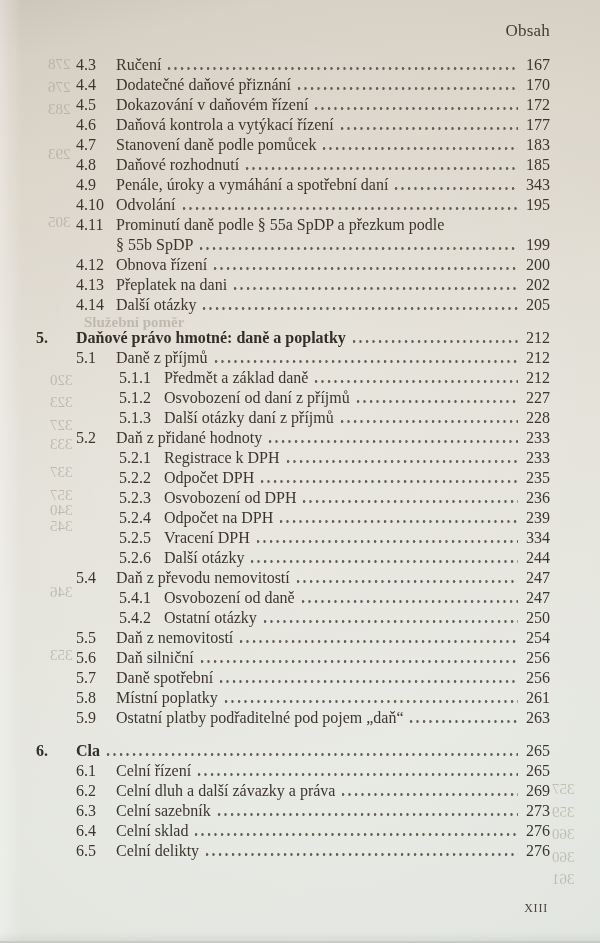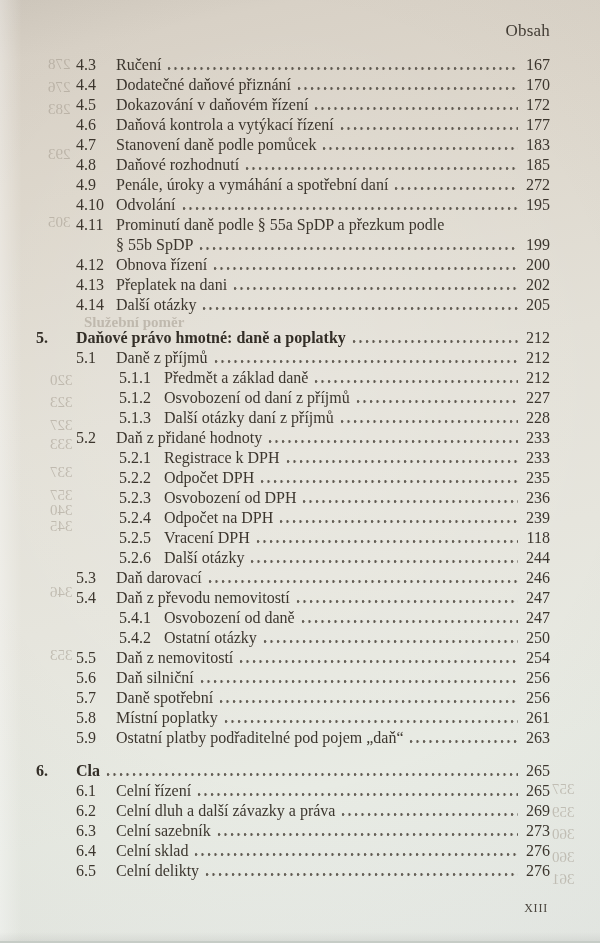--- a/index.html
+++ b/index.html
@@ -134,21 +134,21 @@
       <div class="row row--l1">
     <span class="num">4.8</span>
     <span class="title">Daňové rozhodnutí</span>
     <span class="leader"></span>
     <span class="pagenum">185</span>
   </div>
       <div class="row row--l1">
     <span class="num">4.9</span>
     <span class="title">Penále, úroky a vymáhání a spotřební daní</span>
     <span class="leader"></span>
-    <span class="pagenum">272</span>
+    <span class="pagenum">343</span>
   </div>
       <div class="row row--l1">
     <span class="num">4.10</span>
     <span class="title">Odvolání</span>
     <span class="leader"></span>
     <span class="pagenum">195</span>
   </div>
       <div class="row row--l1">
     <span class="num">4.11</span>
     <span class="title">Prominutí daně podle § 55a SpDP a přezkum podle</span>
@@ -235,33 +235,27 @@
       <div class="row row--l2">
     <span class="num">5.2.4</span>
     <span class="title">Odpočet na DPH</span>
     <span class="leader"></span>
     <span class="pagenum">239</span>
   </div>
       <div class="row row--l2">
     <span class="num">5.2.5</span>
     <span class="title">Vracení DPH</span>
     <span class="leader"></span>
-    <span class="pagenum">118</span>
+    <span class="pagenum">334</span>
   </div>
       <div class="row row--l2">
     <span class="num">5.2.6</span>
     <span class="title">Další otázky</span>
     <span class="leader"></span>
     <span class="pagenum">244</span>
-  </div>
-      <div class="row row--l1">
-    <span class="num">5.3</span>
-    <span class="title">Daň darovací</span>
-    <span class="leader"></span>
-    <span class="pagenum">246</span>
   </div>
       <div class="row row--l1">
     <span class="num">5.4</span>
     <span class="title">Daň z převodu nemovitostí</span>
     <span class="leader"></span>
     <span class="pagenum">247</span>
   </div>
       <div class="row row--l2">
     <span class="num">5.4.1</span>
     <span class="title">Osvobození od daně</span>

